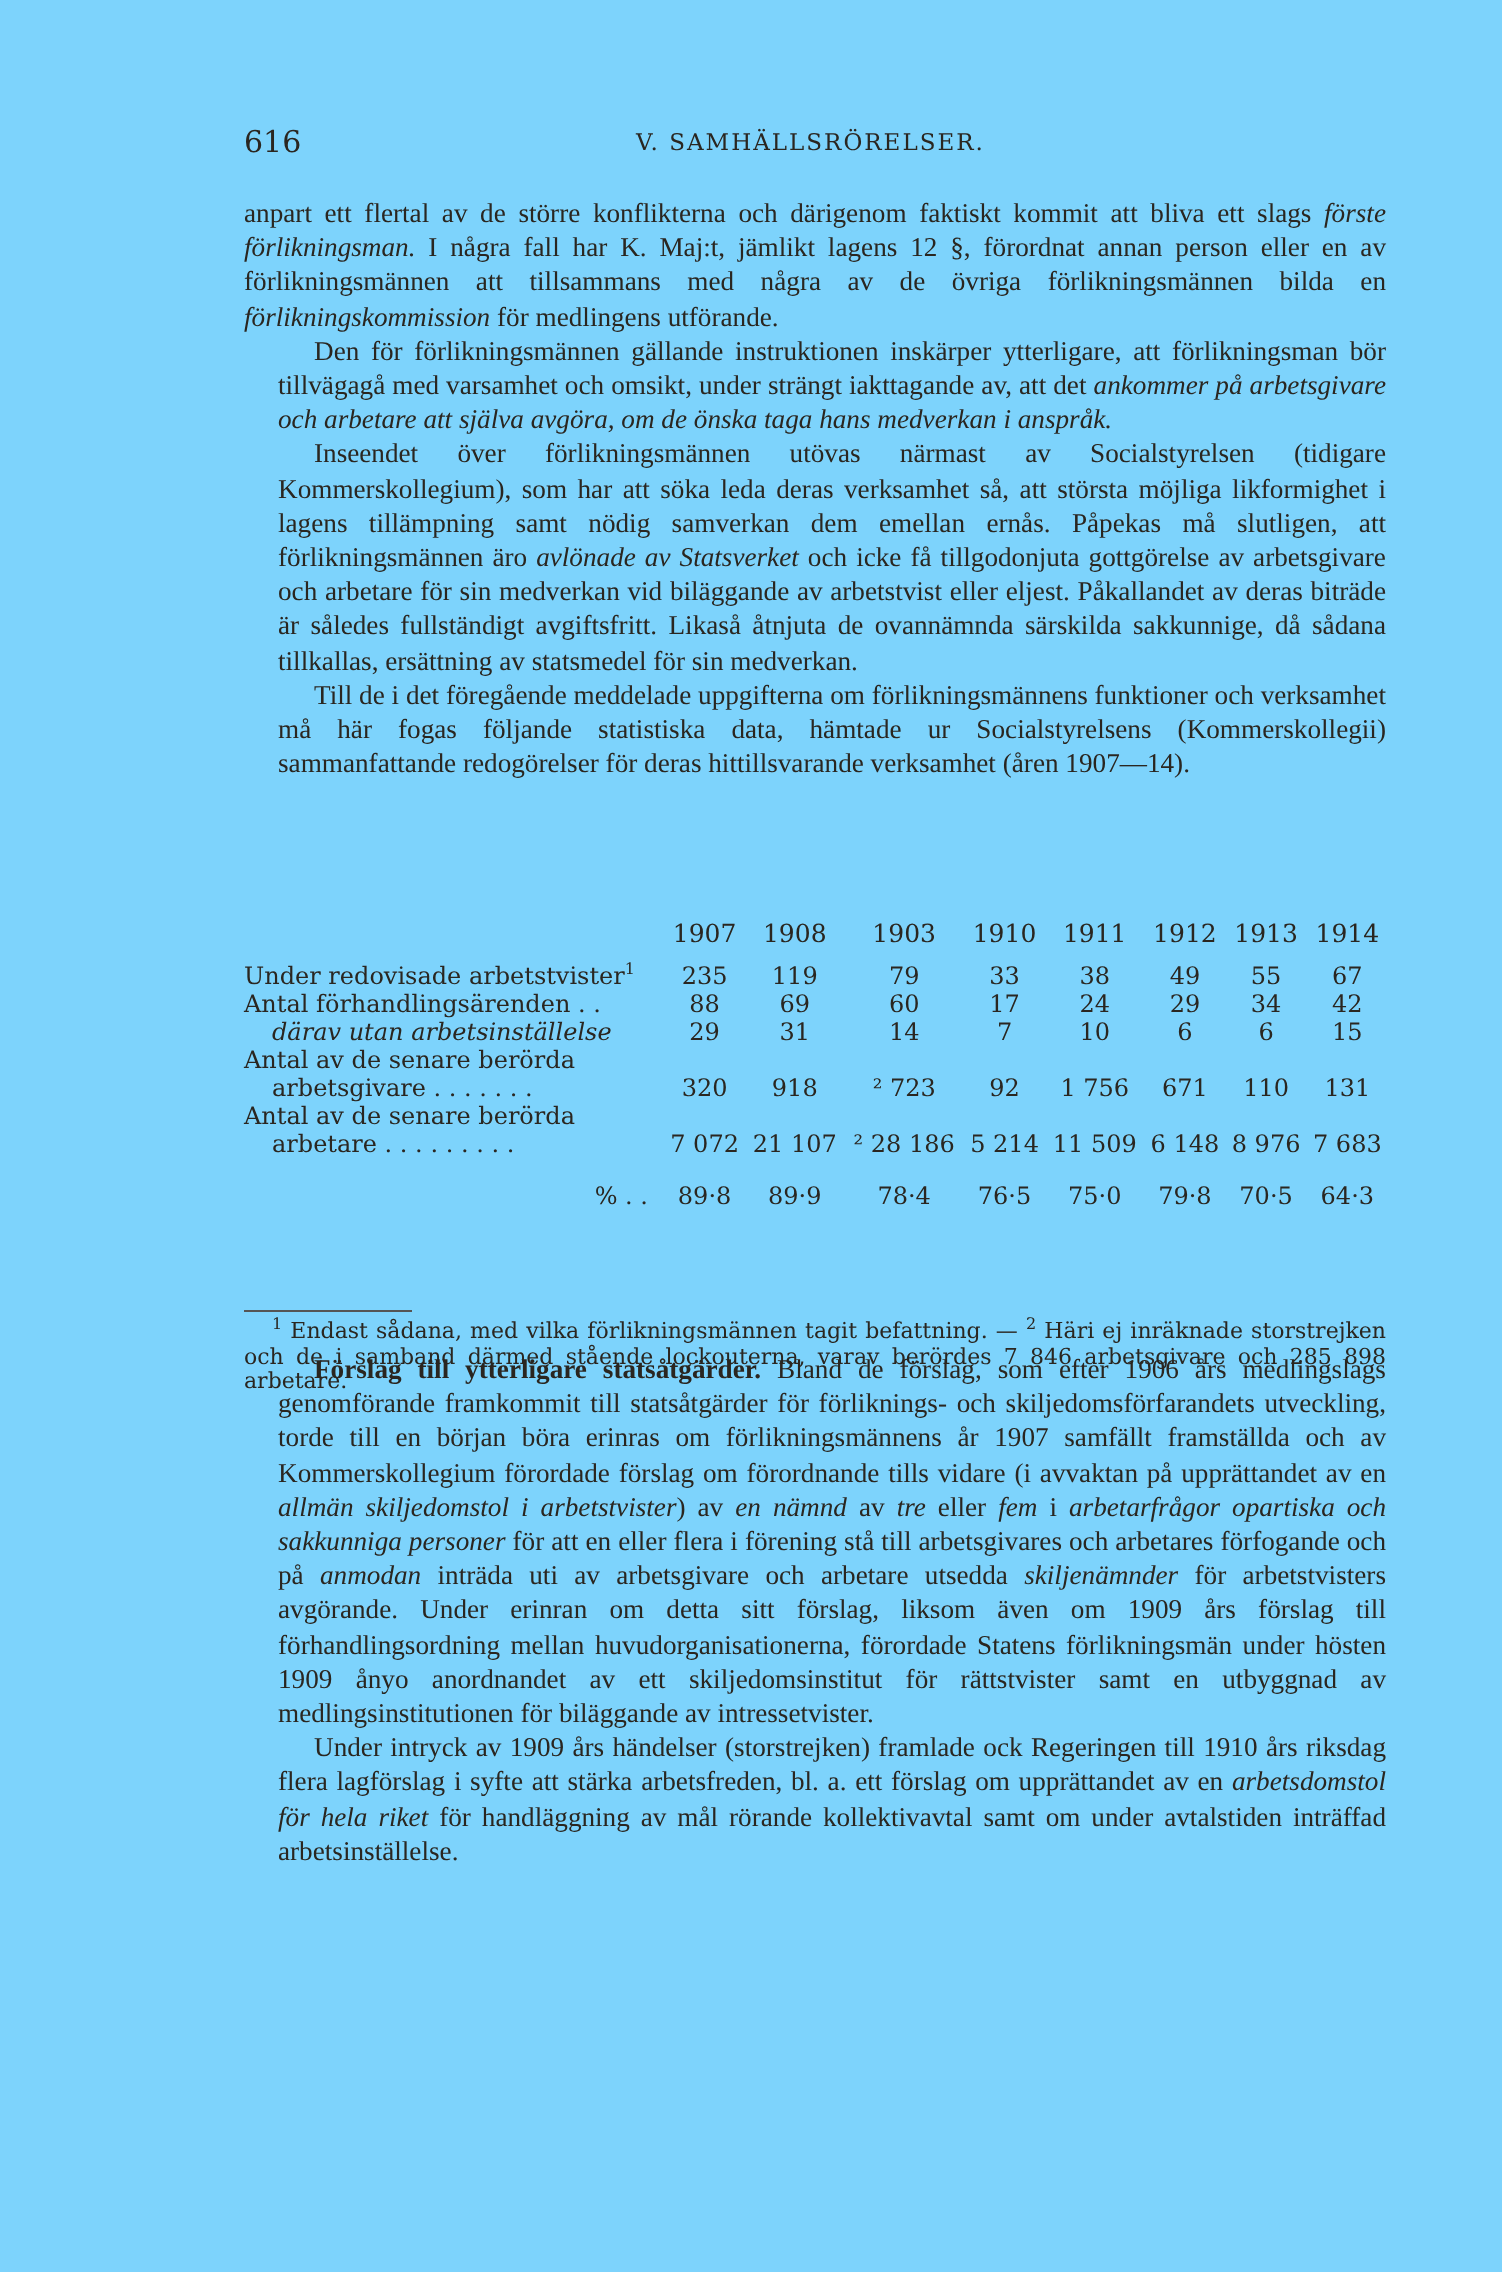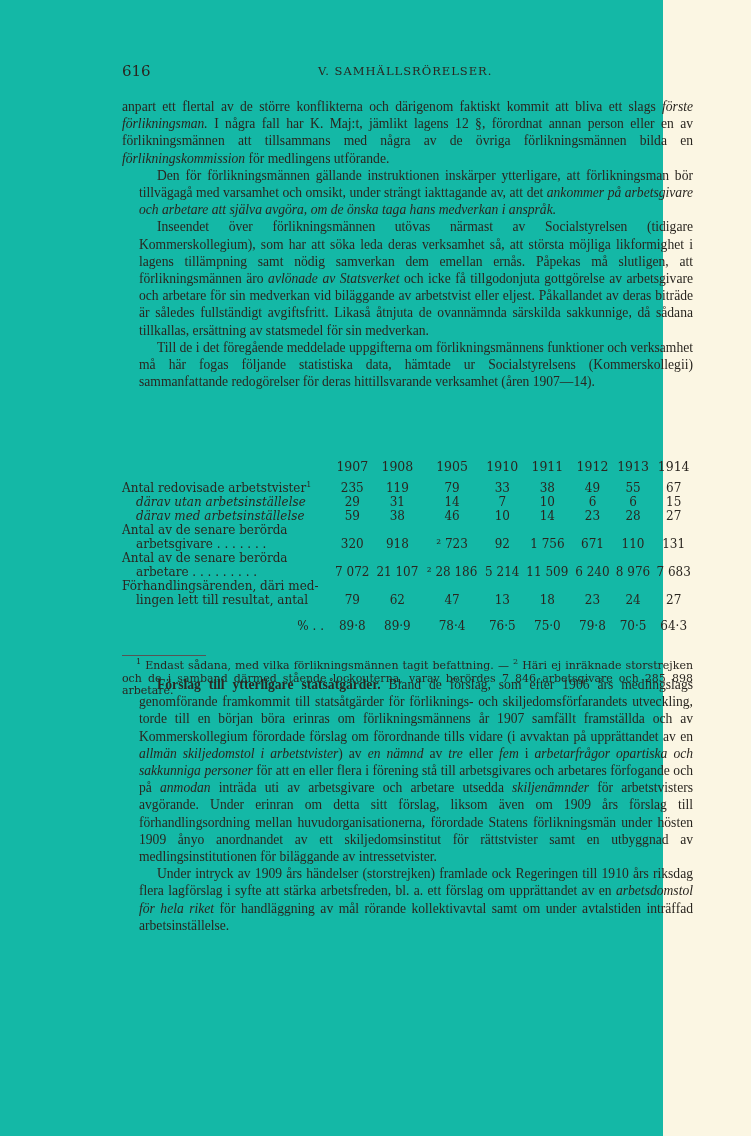--- a/index.html
+++ b/index.html
@@ -2,21 +2,21 @@
 <html><head>
 <meta charset="utf-8">
 <style>
   html, body { margin:0; padding:0; }
   body {
     width:751px; height:1136px; overflow:hidden;
     background:#fbf6e3;
     font-family:"DejaVu Serif", serif;
     color:#2a2620;
   }
-  .page { position:relative; width:663px; height:1136px; background:#14b8a6; }
+  .page { position:relative; width:751px; height:1136px; background:#7dd3fc; }
   .header { position:absolute; top:62px; left:122px; width:570px; height:20px; }
   .pagenum { position:absolute; left:0; top:0; font-size:15px; }
   .running { position:absolute; left:196px; top:2px; font-size:11.5px; letter-spacing:1px; }
   .body { position:absolute; left:122px; width:571px; font-size:13.6px; line-height:17.2px; text-align:justify;font-family:Liberation Serif, serif; }
   .body p { margin:0; }
   .body p.ind { text-indent:18px;margin-left:17px; }
   .body p.noind { text-indent:0; }
   i { font-style:italic; }
   b { font-weight:bold; }
   #b1 { top:98px; }
@@ -49,59 +49,59 @@
     <p class="ind"><span>Inseendet över förlikningsmännen utövas närmast av Socialstyrelsen (tidigare Kommerskollegium), som har att söka leda deras verksamhet så, att största möjliga likformighet i lagens tillämpning samt nödig samverkan dem emellan ernås. Påpekas må slutligen, att förlikningsmännen äro </span><i>avlönade av Statsverket</i><span> och icke få tillgodonjuta gottgörelse av arbetsgivare och arbetare för sin medverkan vid biläggande av arbetstvist eller eljest. Påkallandet av deras biträde är således fullständigt avgiftsfritt. Likaså åtnjuta de ovannämnda särskilda sakkunnige, då sådana tillkallas, ersättning av statsmedel för sin medverkan.</span></p>
     <p class="ind"><span>Till de i det föregående meddelade uppgifterna om förlikningsmännens funktioner och verksamhet må här fogas följande statistiska data, hämtade ur Socialstyrelsens (Kommerskollegii) sammanfattande redogörelser för deras hittillsvarande verksamhet (åren 1907—14).</span></p>
   </div>
 
   <table class="stats">
     <tbody>
         <tr>
       <th></th>
       <th>1907</th>
       <th>1908</th>
-      <th>1905</th>
+      <th>1903</th>
       <th>1910</th>
       <th>1911</th>
       <th>1912</th>
       <th>1913</th>
       <th>1914</th>
     </tr>
     <tr>
-      <td class="lbl"><span>Antal redovisade arbetstvister</span><sup>1</sup></td>
+      <td class="lbl"><span>Under redovisade arbetstvister</span><sup>1</sup></td>
       <td class="num">235</td>
       <td class="num">119</td>
       <td class="num">79</td>
       <td class="num">33</td>
       <td class="num">38</td>
       <td class="num">49</td>
       <td class="num">55</td>
       <td class="num">67</td>
+    </tr>
+    <tr>
+      <td class="lbl">Antal förhandlingsärenden . .</td>
+      <td class="num">88</td>
+      <td class="num">69</td>
+      <td class="num">60</td>
+      <td class="num">17</td>
+      <td class="num">24</td>
+      <td class="num">29</td>
+      <td class="num">34</td>
+      <td class="num">42</td>
     </tr>
     <tr>
       <td class="lbl sub">därav utan arbetsinställelse</td>
       <td class="num">29</td>
       <td class="num">31</td>
       <td class="num">14</td>
       <td class="num">7</td>
       <td class="num">10</td>
       <td class="num">6</td>
       <td class="num">6</td>
       <td class="num">15</td>
-    </tr>
-    <tr>
-      <td class="lbl sub">därav med arbetsinställelse</td>
-      <td class="num">59</td>
-      <td class="num">38</td>
-      <td class="num">46</td>
-      <td class="num">10</td>
-      <td class="num">14</td>
-      <td class="num">23</td>
-      <td class="num">28</td>
-      <td class="num">27</td>
     </tr>
     <tr>
       <td class="lbl">
             <div>Antal av de senare berörda</div>
             <div style="padding-left:14px">arbetsgivare . . . . . . .</div>
           </td>
       <td class="num">320</td>
       <td class="num">918</td>
       <td class="num">² 723</td>
       <td class="num">92</td>
@@ -113,37 +113,23 @@
     <tr>
       <td class="lbl">
             <div>Antal av de senare berörda</div>
             <div style="padding-left:14px">arbetare . . . . . . . . .</div>
           </td>
       <td class="num">7 072</td>
       <td class="num">21 107</td>
       <td class="num">² 28 186</td>
       <td class="num">5 214</td>
       <td class="num">11 509</td>
-      <td class="num">6 240</td>
+      <td class="num">6 148</td>
       <td class="num">8 976</td>
       <td class="num">7 683</td>
-    </tr>
-    <tr>
-      <td class="lbl">
-            <div>Förhandlingsärenden, däri med-</div>
-            <div style="padding-left:14px">lingen lett till resultat, antal</div>
-          </td>
-      <td class="num">79</td>
-      <td class="num">62</td>
-      <td class="num">47</td>
-      <td class="num">13</td>
-      <td class="num">18</td>
-      <td class="num">23</td>
-      <td class="num">24</td>
-      <td class="num">27</td>
     </tr>
     <tr class="sp">
       <td class="lbl" style="text-align:right;padding-right:8px;padding-top:12px">% . .</td>
       <td class="num" style="padding-top:12px">89·8</td>
       <td class="num" style="padding-top:12px">89·9</td>
       <td class="num" style="padding-top:12px">78·4</td>
       <td class="num" style="padding-top:12px">76·5</td>
       <td class="num" style="padding-top:12px">75·0</td>
       <td class="num" style="padding-top:12px">79·8</td>
       <td class="num" style="padding-top:12px">70·5</td>

